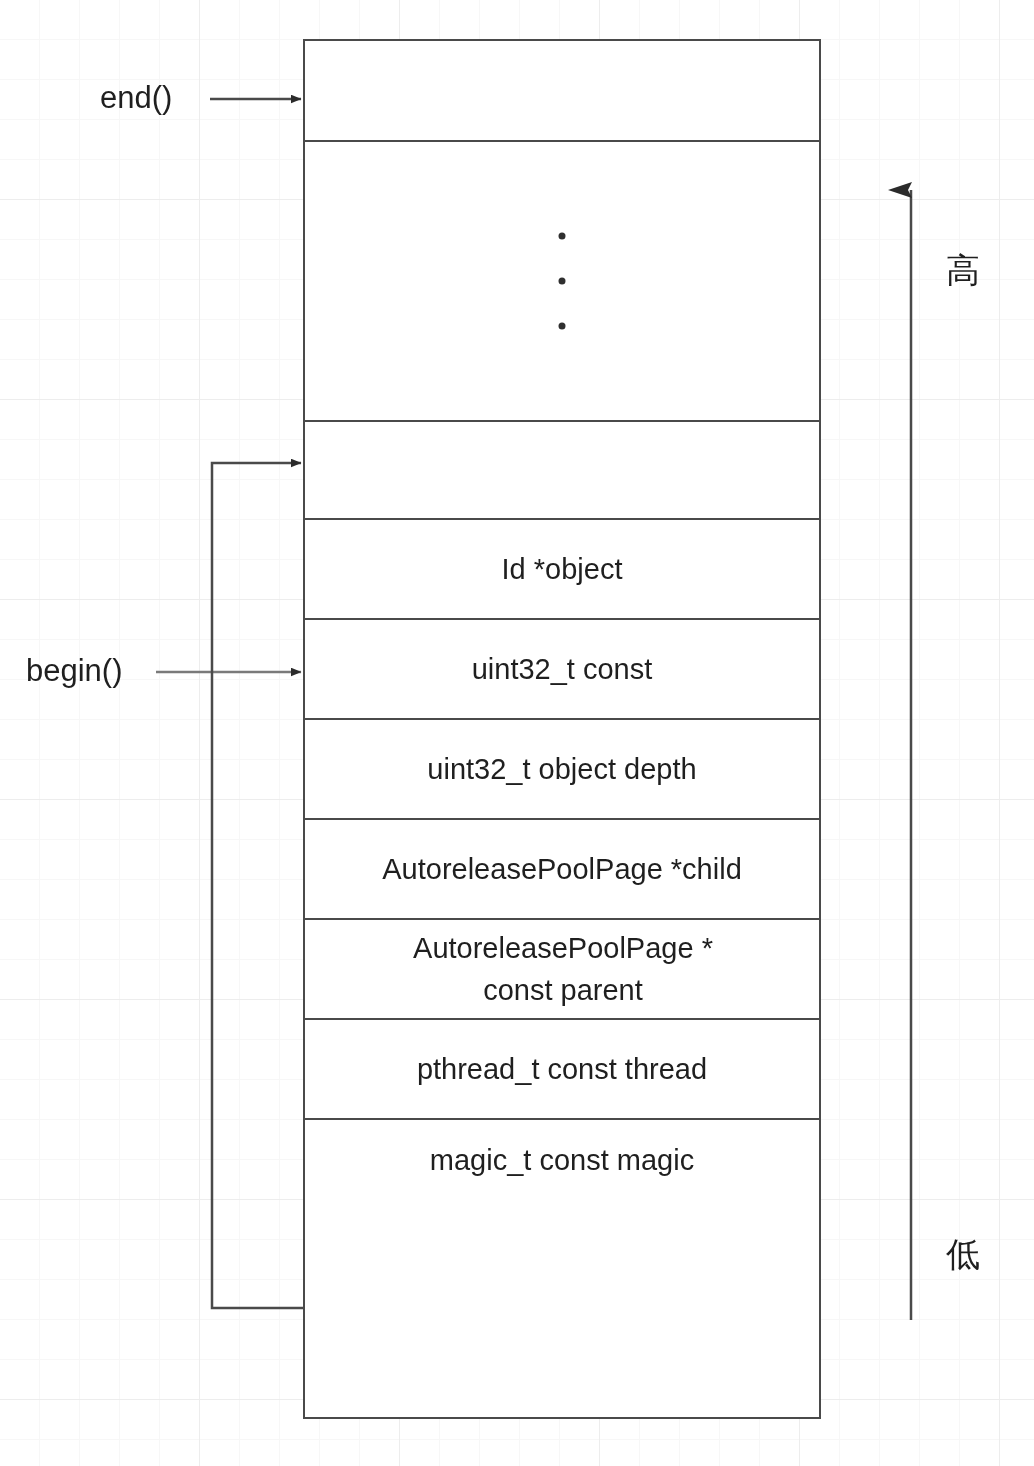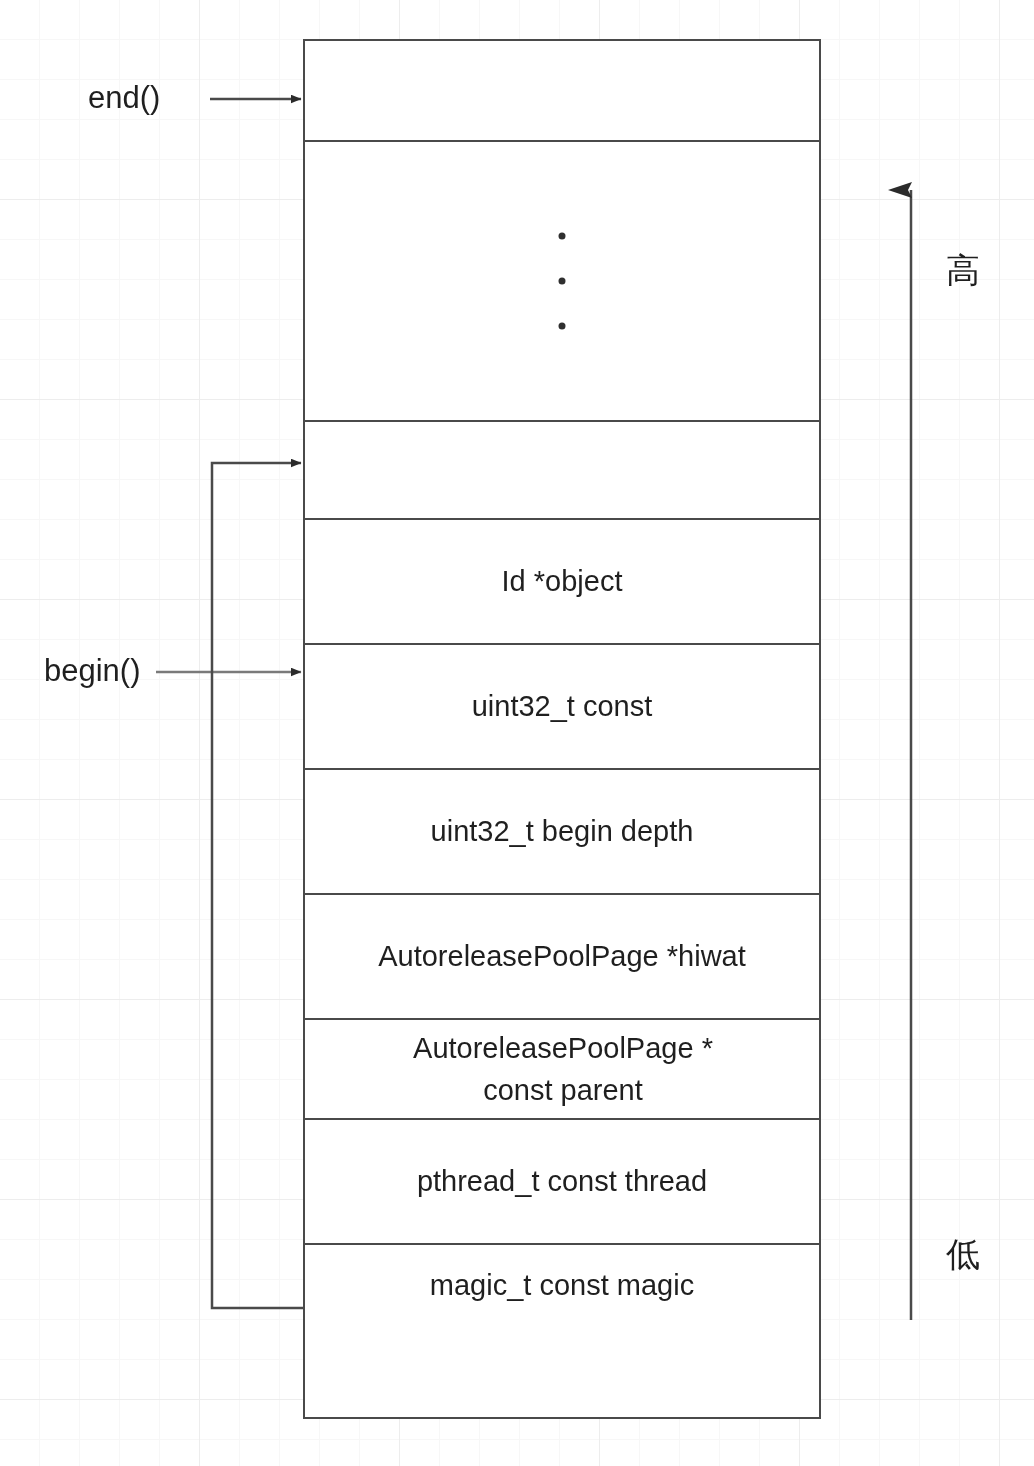--- a/index.html
+++ b/index.html
@@ -48,21 +48,21 @@
     font-size: 29px;
     line-height: 1.45;
     padding: 0 10px;
     background: transparent;
   }
   .mem-row:last-child { border-bottom: none; }
 
   .r-end     { height: 101px; }
   .r-gap     { height: 280px; position: relative; }
   .r-slot    { height: 98px; }
-  .r-std     { height: 125px; }
+  .r-std     { height: 100px; }
   .r-tall    { height: 100px; padding-left: 12px; }
   .r-bottom  { height: 80px; border-radius: 15px; }
 
   
   .ellipsis {
     position: absolute;
     left: 50%;
     top: 50%;
     transform: translate(-50%, -50%);
     display: flex;
@@ -87,22 +87,22 @@
     pointer-events: none;
   }
 
   
   .label {
     position: absolute;
     color: #1f1f1f;
     font-size: 31px;
     white-space: nowrap;
   }
-  #label-end   { left: 88px; top: 80px; }
-  #label-begin { left: 44px;  top: 653px; }
+  #label-end   { left: 100px; top: 80px; }
+  #label-begin { left: 26px;  top: 653px; }
   .cjk-label {
     position: absolute;
     color: #1f1f1f;
     font-size: 34px;
     font-family: "DejaVu Sans", sans-serif;
     white-space: nowrap;
   }
   #label-high { left: 946px; top: 248px; }
   #label-low  { left: 946px; top: 1232px; }
 </style>
@@ -123,23 +123,23 @@
       </div>
     </div>
 
     <div class="mem-row r-slot"></div>
 
     <div class="mem-row r-std">Id *object</div>
 
 
     <div class="mem-row r-std">uint32_t const</div>
 
-    <div class="mem-row r-std">uint32_t begin depth</div>
+    <div class="mem-row r-std">uint32_t object depth</div>
 
-    <div class="mem-row r-std">AutoreleasePoolPage *hiwat</div>
+    <div class="mem-row r-std">AutoreleasePoolPage *child</div>
 
     <div class="mem-row r-tall">AutoreleasePoolPage *<br>const parent</div>
 
     <div class="mem-row r-std">pthread_t const thread</div>
 
 
     <div class="mem-row r-bottom">magic_t const magic</div>
   </div>
 
   <svg id="overlay" viewBox="0 0 1034 1466" xmlns="http://www.w3.org/2000/svg">

